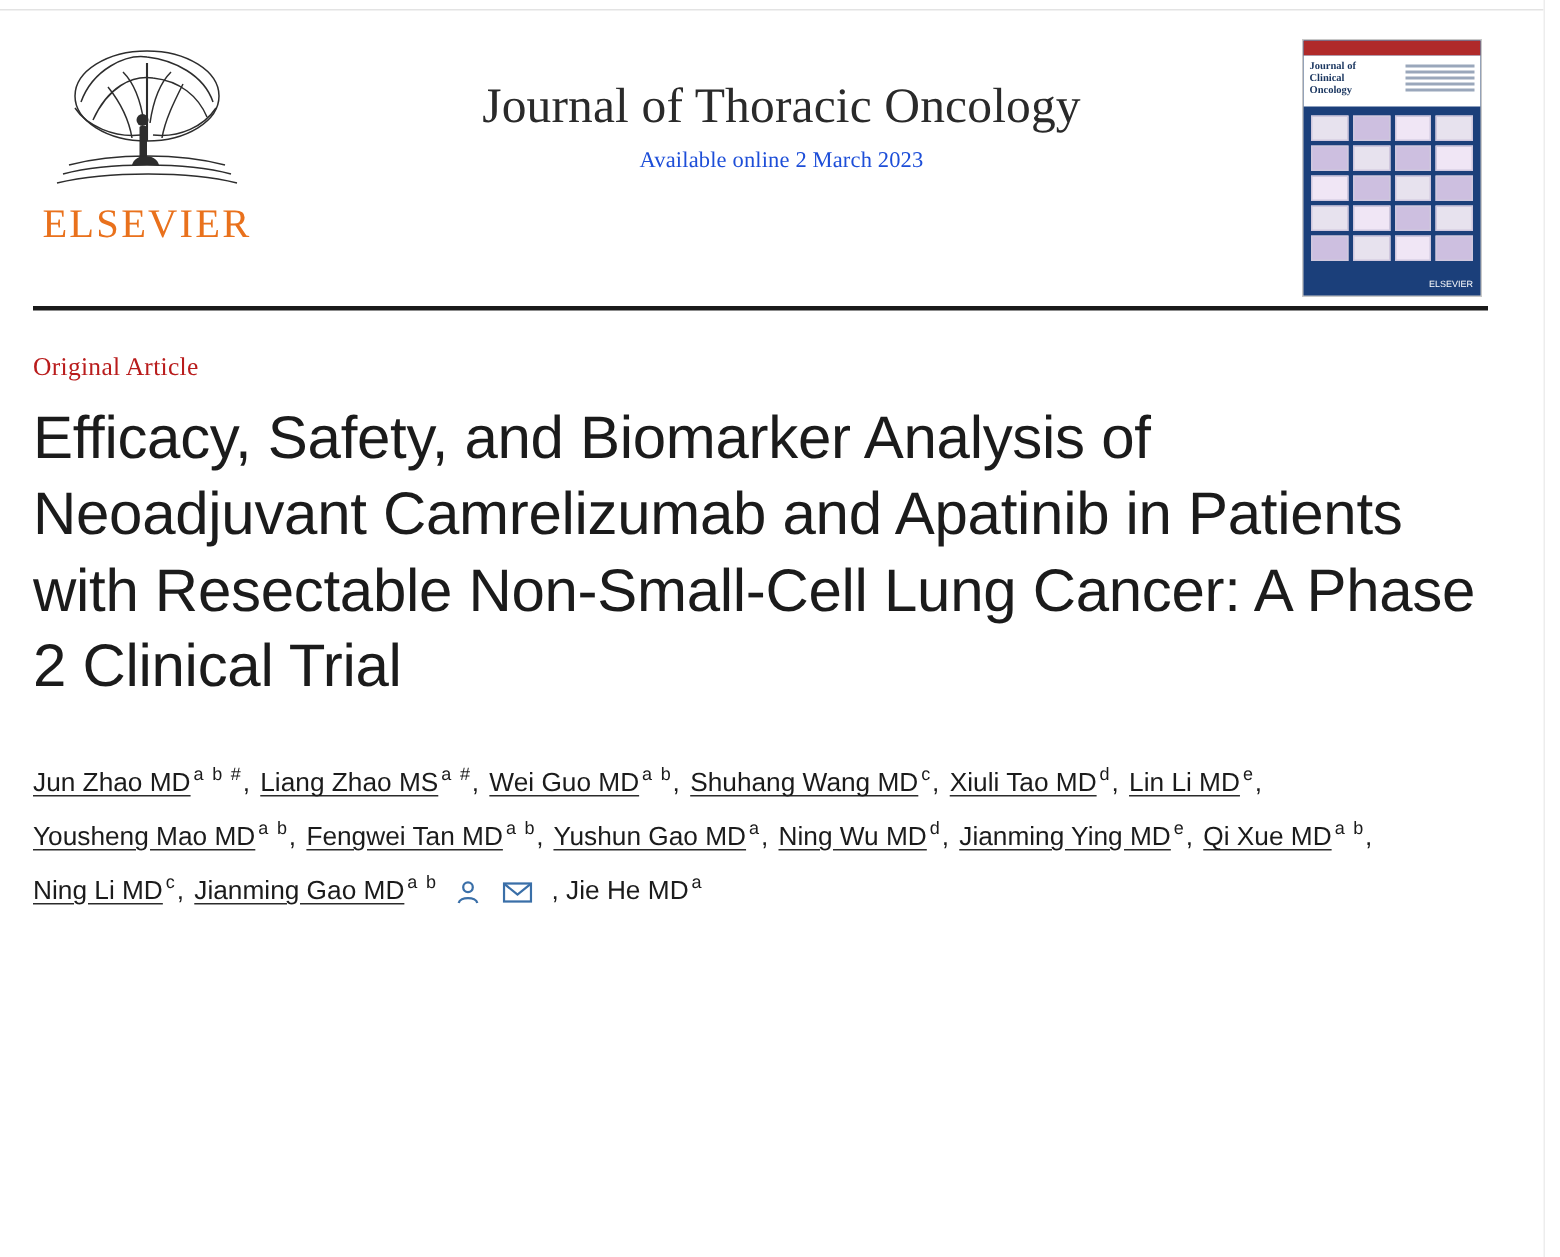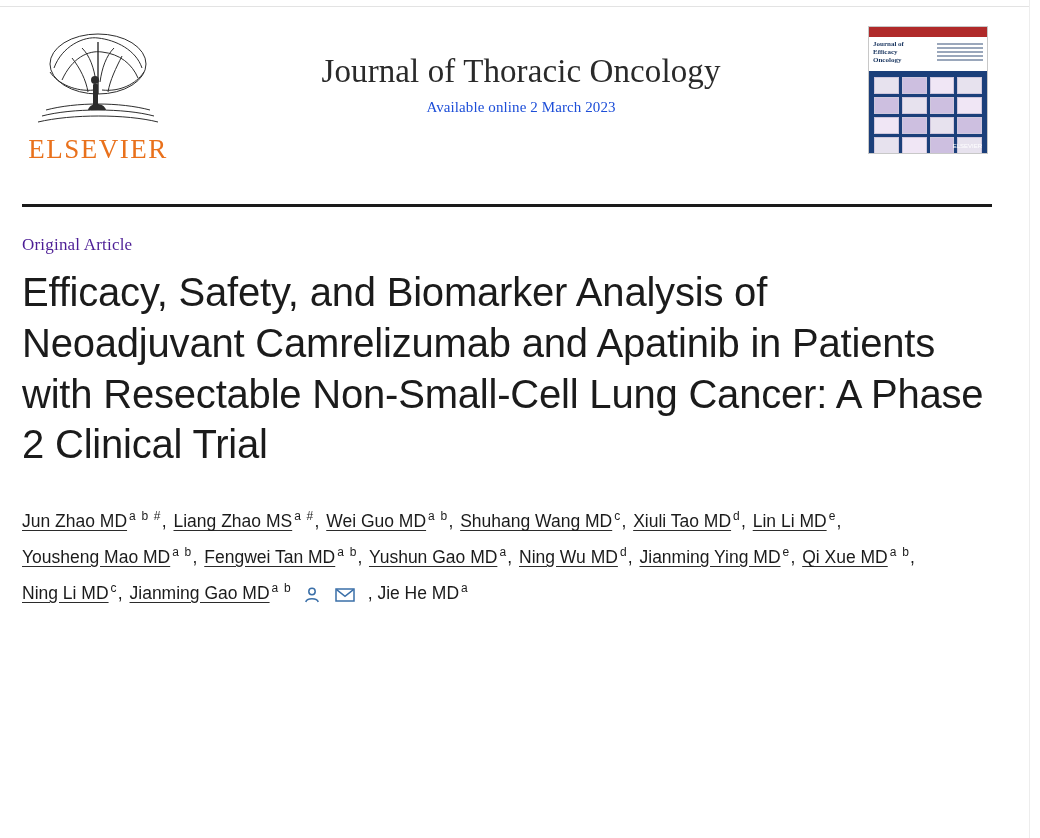--- a/index.html
+++ b/index.html
@@ -102,21 +102,21 @@
     color: #3a6fa8;
     font-size: 11px;
     margin-left: 2px;
     display: inline-block;
     transform: translateY(-2px);
   }
   
   .cover {
     flex: 0 0 120px;
     width: 120px;
-    height: 128px;
+    height: 172px;
     border: 1px solid #c8c8c8;
     background: #1b3f7a;
     position: relative;
     box-sizing: border-box;
     overflow: hidden;
     margin-top: 4px;
   }
   .cover-top {
     background: #b02a2a;
     height: 10px;
@@ -174,21 +174,21 @@
     background: #1a1a1a;
     margin: 8px 48px 0 22px;
   }
   
   .article {
     padding: 28px 48px 0 22px;
   }
   .article-type {
     font-family: "Liberation Serif", serif;
     font-size: 17px;
-    color: #4c1d95;
+    color: #b91c1c;
     letter-spacing: 0.2px;
   }
   .article-title {
     font-family: Liberation Sans, sans-serif;
     font-size: 40px;
     line-height: 1.27;
     color: #1b1b1b;
     font-weight: 400;
     margin: 12px 0 0 0;
     letter-spacing: -0.2px;
@@ -287,21 +287,21 @@
 
     <div class="journal-block">
       <div class="journal-title">Journal of Thoracic Oncology</div>
       <div class="journal-sub">Available online 2 March 2023</div>
     </div>
 
     <div class="cover">
       <div class="cover-top"></div>
       <div class="cover-head">
         <div class="cover-journal">Journal of</div>
-        <div class="cover-journal">Efficacy</div>
+        <div class="cover-journal">Clinical</div>
         <div class="cover-journal">Oncology</div>
         <div class="cover-bars">
           <div></div>
             <div></div>
             <div></div>
             <div></div>
             <div></div>
         </div>
       </div>
       <div class="cover-grid">

